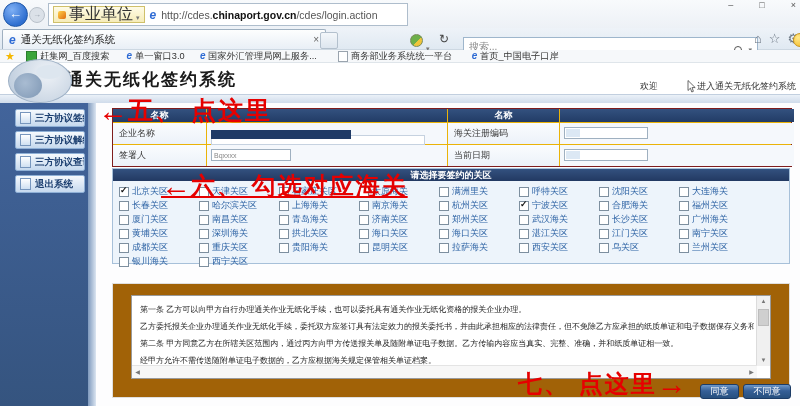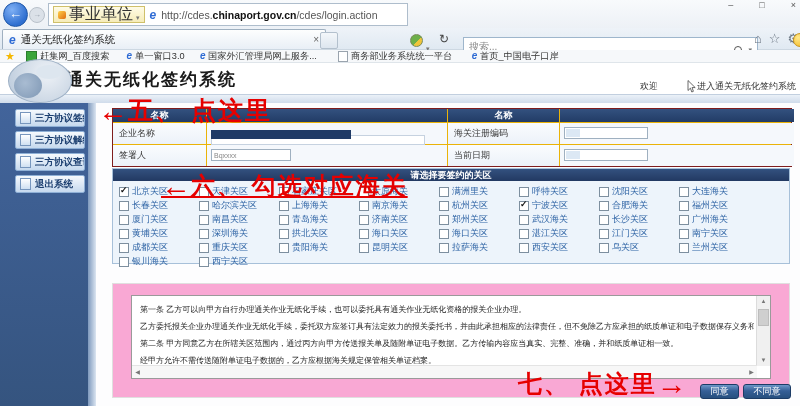--- a/index.html
+++ b/index.html
@@ -105,21 +105,21 @@
            border:1px solid #a7c0d9;box-sizing:border-box;}
   .customs-head{height:12px;background:linear-gradient(#33517f,#223962);color:#fff;font-size:9px;
                 font-weight:bold;text-align:center;line-height:12px;}
   .customs-grid{display:grid;grid-template-columns:repeat(8,80px);grid-auto-rows:13px;row-gap:1px;
                 padding:4px 0 0 6px;}
   .cb{display:flex;align-items:center;gap:3px;font-size:9px;color:#2f64a5;white-space:nowrap;overflow:hidden;}
   .box{width:8px;height:8px;flex:0 0 auto;background:#fff;border:1px solid #7d8f9f;position:relative;}
   .box.checked::after{content:"✓";position:absolute;left:0;top:-3px;font-size:9px;font-weight:bold;color:#111;}
 
   
-  .agree-outer{position:absolute;left:16px;top:180px;width:678px;height:115px;background:#f9a8d4;
+  .agree-outer{position:absolute;left:16px;top:180px;width:678px;height:115px;background:#a16207;
                border:1px solid #e0dfdf;box-sizing:border-box;}
   .agree-inner{position:absolute;left:18px;top:11px;width:640px;height:84px;background:#fff;
                border:1px solid #9a9a9a;box-sizing:border-box;}
   .agree-text{position:absolute;left:8px;top:5px;right:16px;bottom:13px;overflow:hidden;
               font-size:8px;line-height:17px;color:#222;white-space:nowrap;}
   .vscroll{position:absolute;right:0;top:0;bottom:12px;width:13px;background:#f0f0f0;border-left:1px solid #dcdcdc;}
   .vs-up,.vs-down{position:absolute;left:0;right:0;height:11px;text-align:center;font-size:6px;color:#777;line-height:11px;}
   .vs-up{top:0;} .vs-down{bottom:0;}
   .vs-thumb{position:absolute;left:1px;right:1px;top:13px;height:15px;background:#cfcfcf;border:1px solid #bdbdbd;}
   .hscroll{position:absolute;left:0;right:13px;bottom:0;height:12px;background:#f7f7f7;border-top:1px solid #e4e4e4;}

